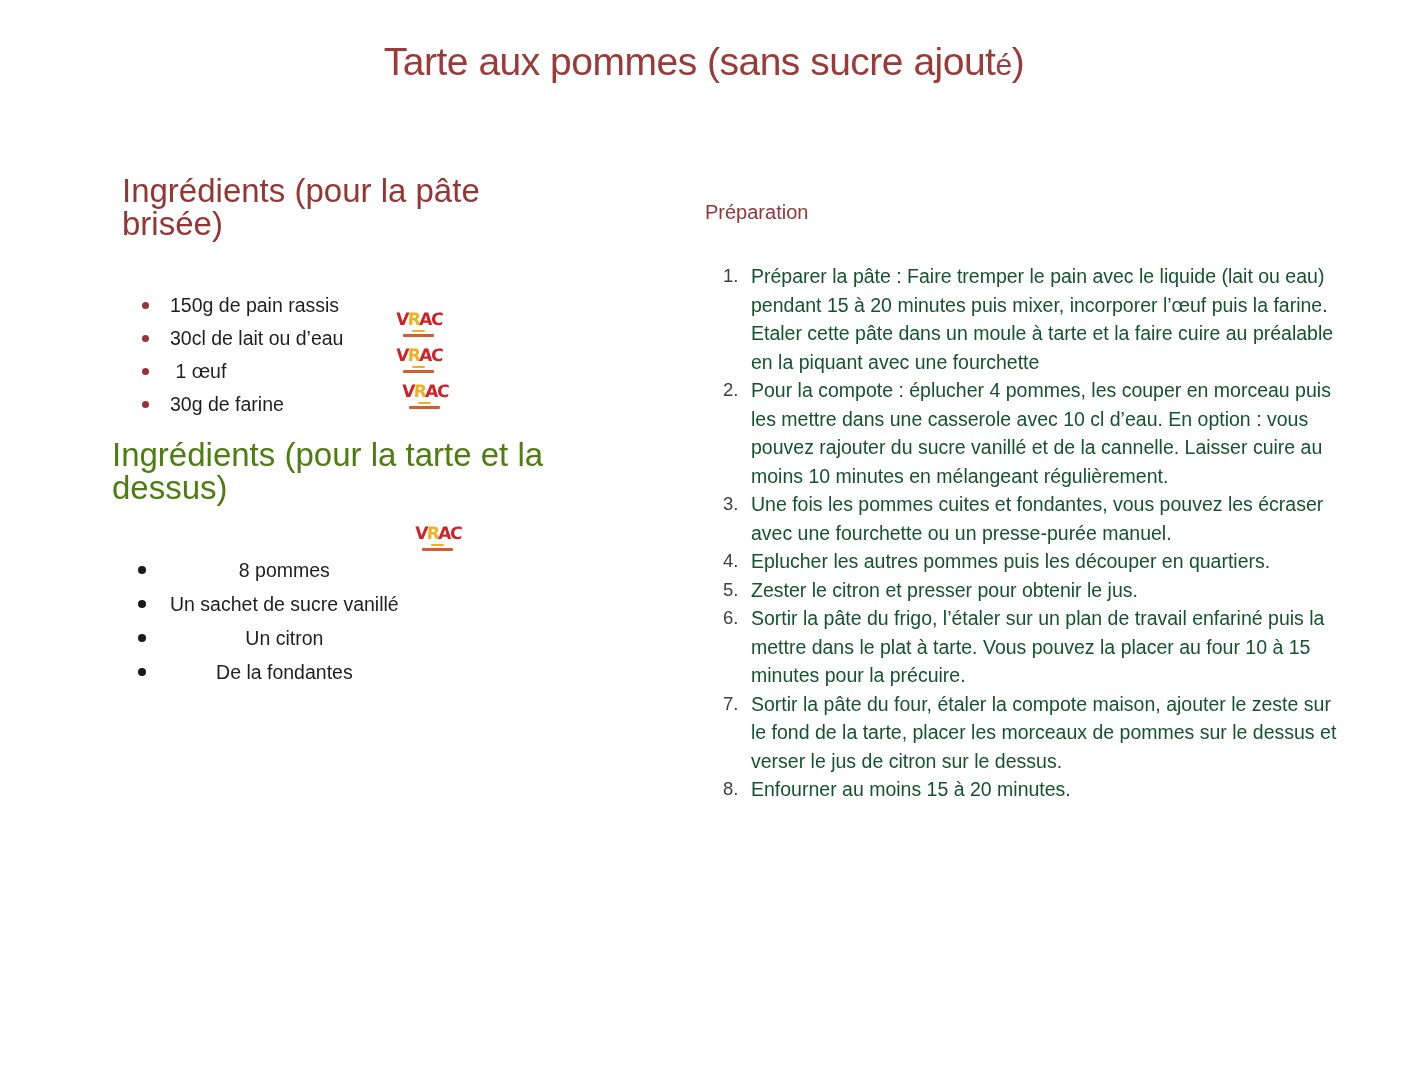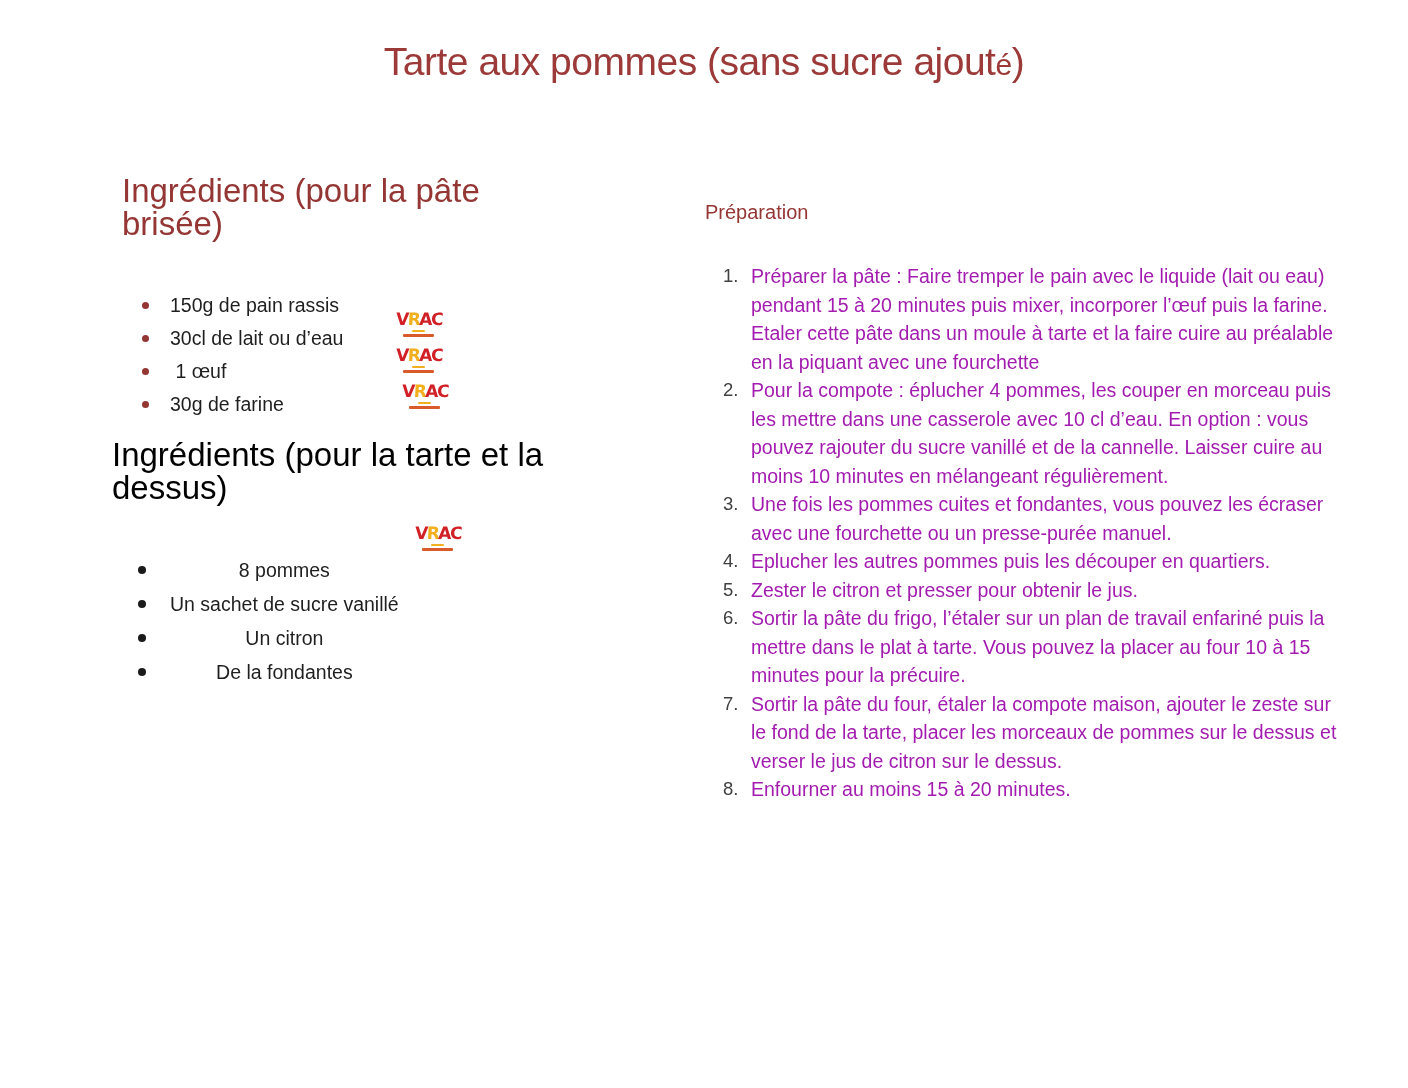--- a/index.html
+++ b/index.html
@@ -18,21 +18,21 @@
     margin: 0;
     text-align: center;
     font-size: 39px; font-weight: 400; letter-spacing: -0.5px;
     color: #9B3A38;
   }
   .title .title-small { font-size: 30px; }
 
   
   .heading { font-size: 33px; line-height: 33px; font-weight: 400; }
   .h1 { position: absolute; left: 122px; top: 174px; color: #943634; }
-  .h2 { position: absolute; left: 112px; top: 438px; color: #000000; }
+  .h2 { position: absolute; left: 112px; top: 438px; color: #4d7c0f; }
   .h3 { position: absolute; left: 705px; top: 196px; color: #943634; font-size: 20px; }
 
   
   .list { margin: 16px; padding: 0; list-style: none; position: absolute; }
   .list1 { left: 124px; top: 273px; }
   .list2 { left: 122px; top: 537px; }
   .list li { position: relative; padding-left: 30px; font-size: 19.5px; color: #1f1f1f; }
   .list1 li { line-height: 33px; }
   .list2 li { line-height: 34px; padding-left: 32px; text-align: center; }
   .bullet {
@@ -44,21 +44,21 @@
 
   
   .steps { margin: 0; padding: 0; list-style: none; position: absolute; left: 723px; top: 262px; width: 630px; }
   .step { display: flex; }
   .step .num {
     flex: 0 0 28px; width: 28px;
     font-size: 18.5px; line-height: 28.5px; color: #404040;
   }
   .step .txt {
     width: 600px;
-    font-size: 19.5px; line-height: 28.5px; color: #a21caf;
+    font-size: 19.5px; line-height: 28.5px; color: #14532d;
   }
 
   
   .vrac { position: absolute; width: 44px; text-align: center; }
   .vrac .word {
     font-family: "DejaVu Sans", sans-serif;
     font-weight: 700; font-size: 17px; line-height: 15px;
     letter-spacing: -1.5px;
     transform: skewX(-3deg);
     white-space: nowrap;

